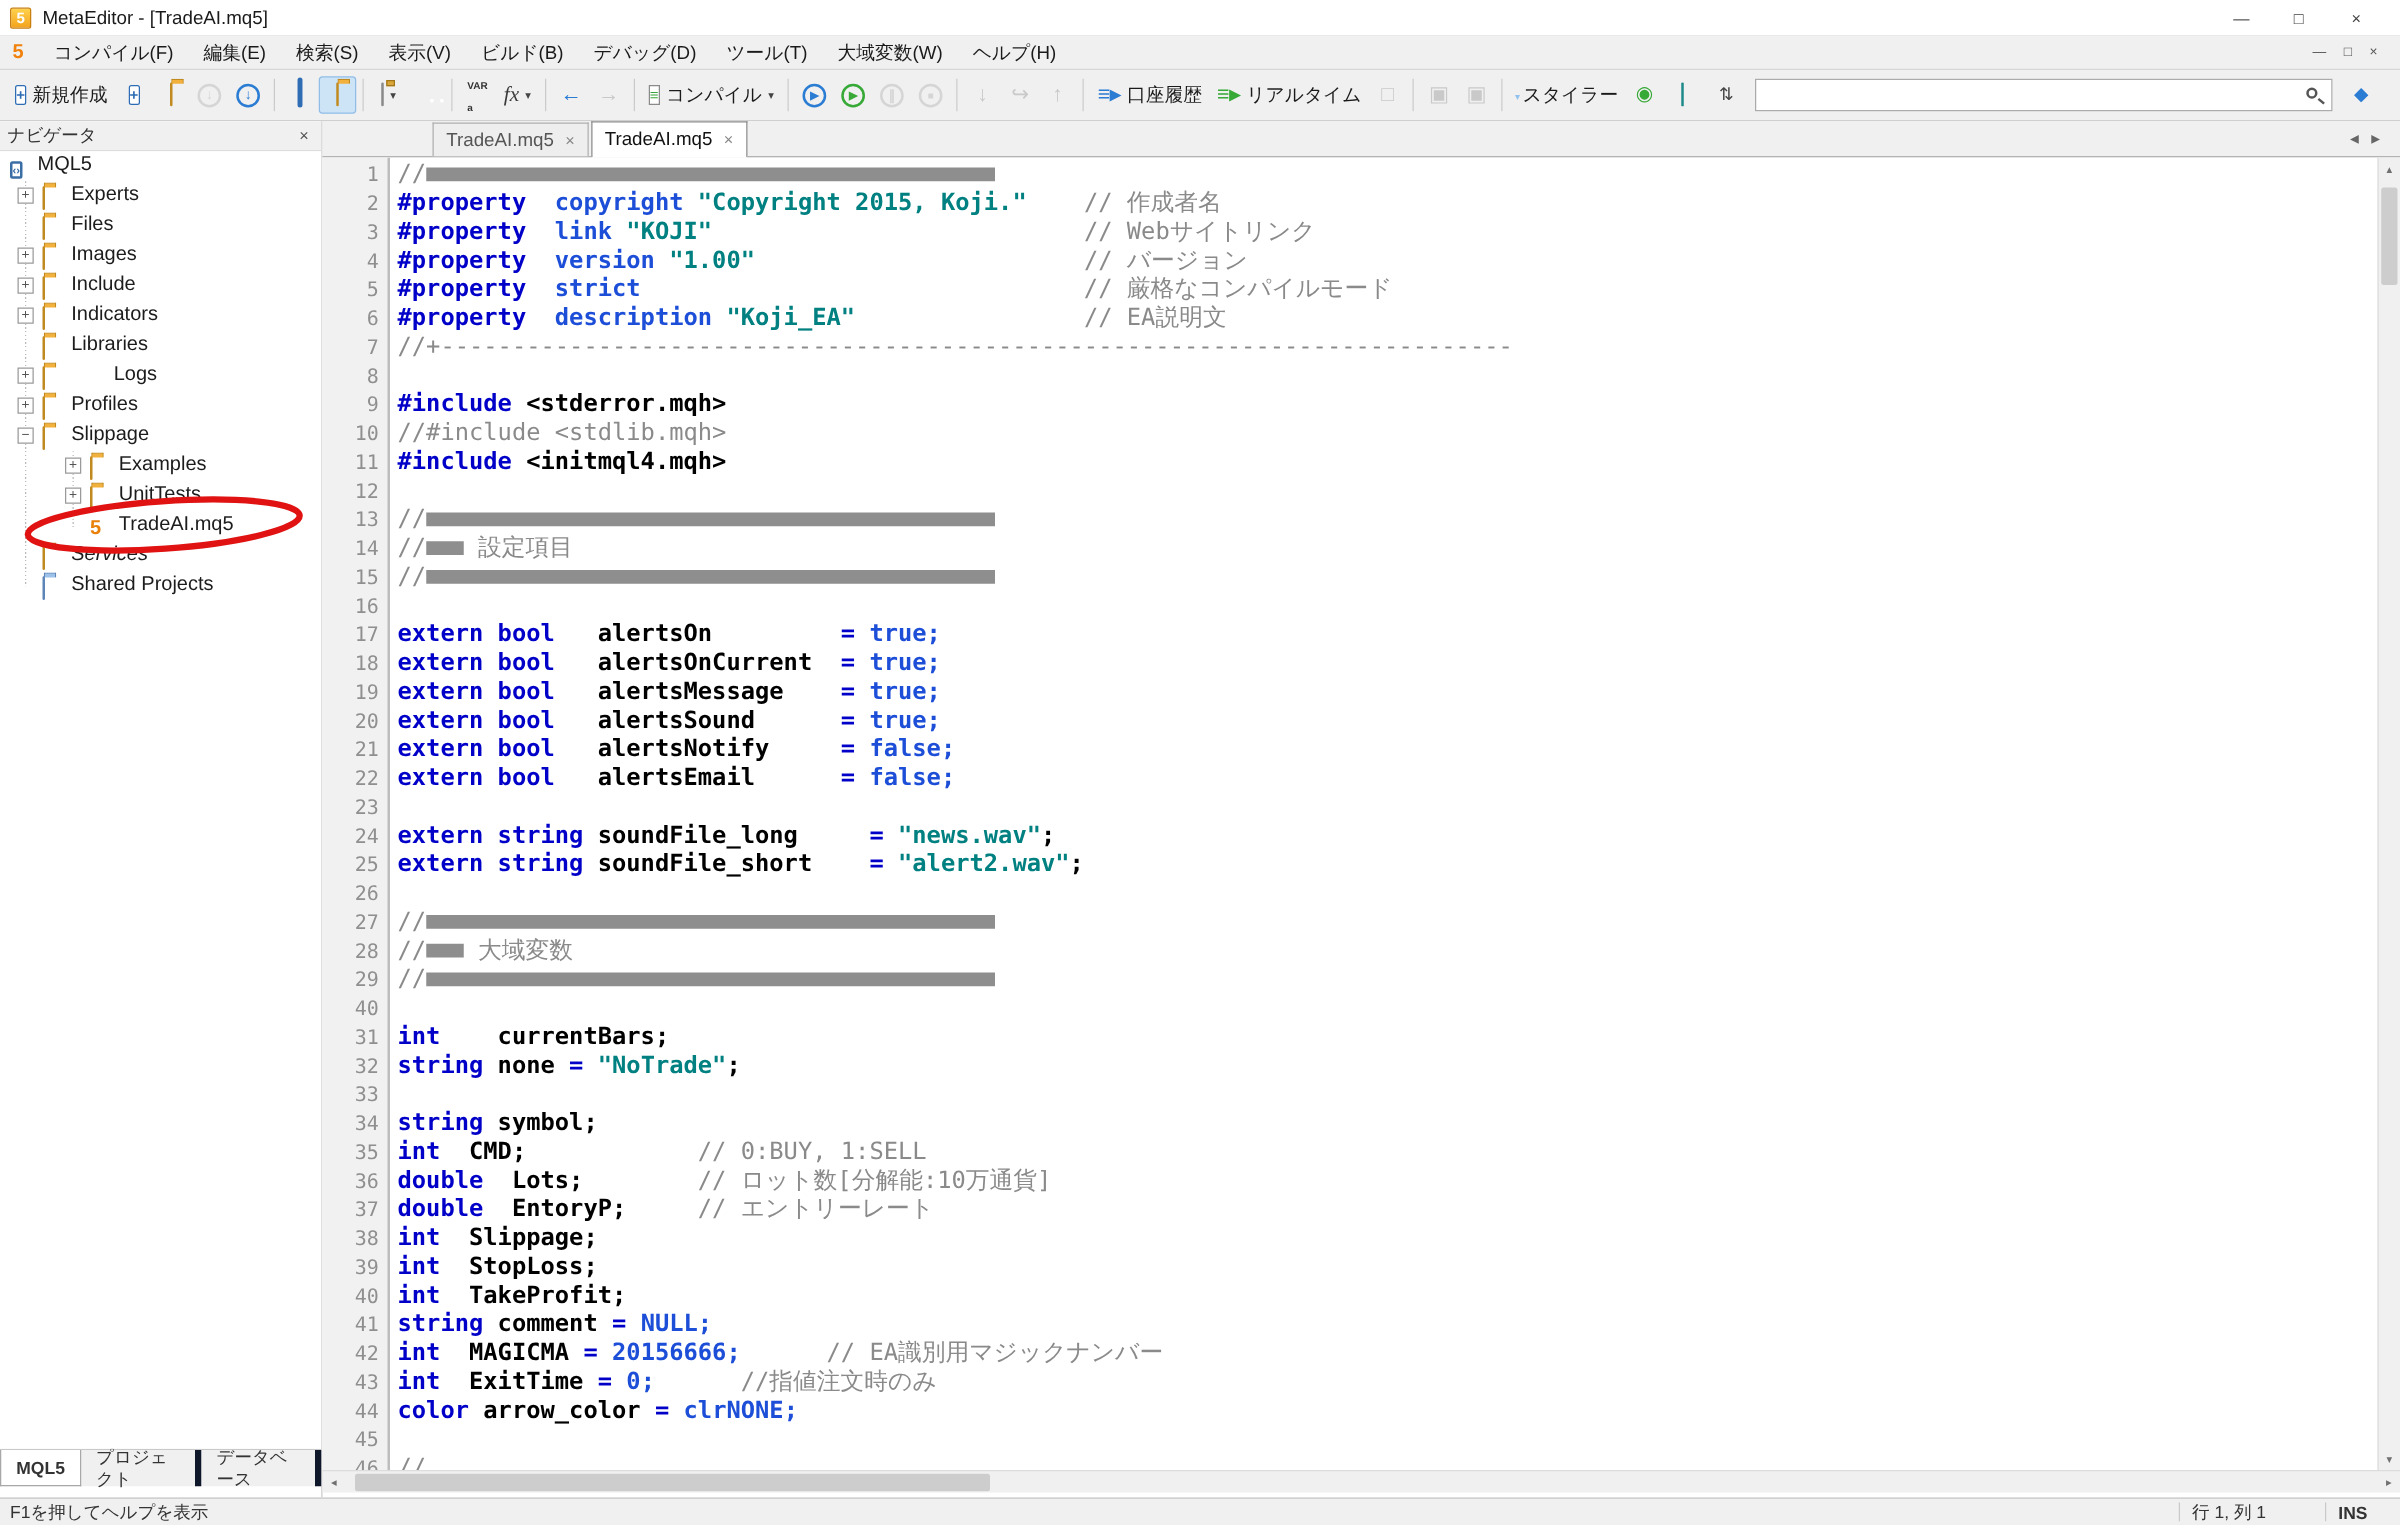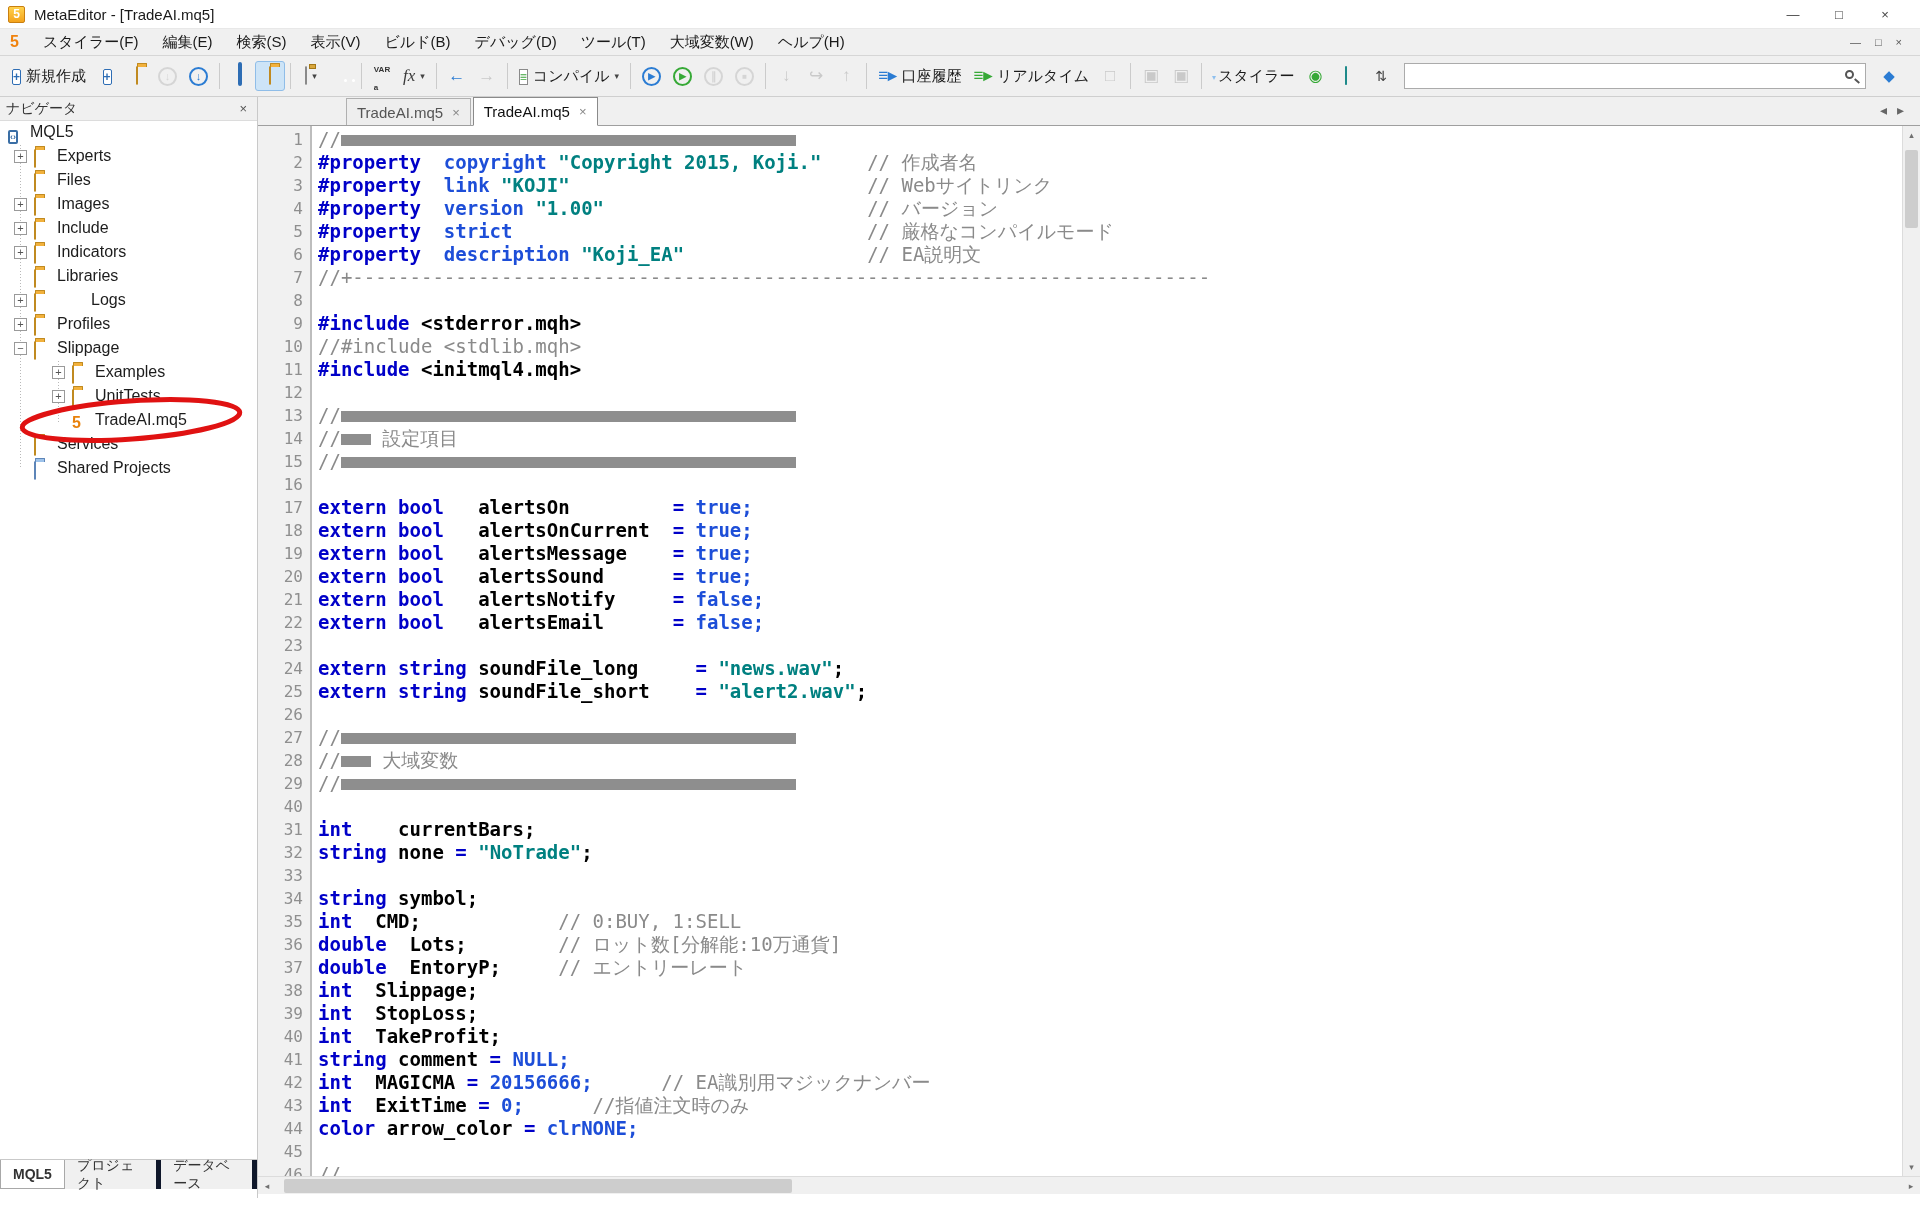--- a/index.html
+++ b/index.html
@@ -123,21 +123,21 @@
     <div class="win-controls">
       <div class="win-btn">—</div>
       <div class="win-btn">□</div>
       <div class="win-btn">×</div>
     </div>
   </div>
 
   <div class="menubar">
     <div class="menu-logo">5</div>
     <div id="menu-items" style="display:flex;height:100%">
-        <div class="menu-item">スタイラー(F)</div>
+        <div class="menu-item">コンパイル(F)</div>
         <div class="menu-item">編集(E)</div>
         <div class="menu-item">検索(S)</div>
         <div class="menu-item">表示(V)</div>
         <div class="menu-item">ビルド(B)</div>
         <div class="menu-item">デバッグ(D)</div>
         <div class="menu-item">ツール(T)</div>
         <div class="menu-item">大域変数(W)</div>
         <div class="menu-item">ヘルプ(H)</div>
       </div>
     <div class="mdi-controls">
@@ -364,21 +364,21 @@
             <span class="exp" style="left: 52px;">+</span>
             <span class="ticon" style="left: 72px;"><span class="icfolder"></span></span>
             <span class="tlabel" style="left: 95px;">UnitTests</span>
           </div>
           <div class="trow">
             <span class="ticon" style="left: 72px;"><span class="ic-file5">5</span></span>
             <span class="tlabel" style="left: 95px;">TradeAI.mq5</span>
           </div>
           <div class="trow">
             <span class="ticon" style="left: 34px;"><span class="icfolder"></span></span>
-            <span class="tlabel" style="left: 57px;">Services</span>
+            <span class="tlabel" style="left: 57px; font-style: italic;">Services</span>
           </div>
           <div class="trow">
             <span class="ticon" style="left: 34px;"><span class="icfolder bluef"></span></span>
             <span class="tlabel" style="left: 57px;">Shared Projects</span>
           </div>
           <svg class="anno" width="258" height="1038">
           <ellipse cx="131" cy="299" rx="109" ry="19" transform="rotate(-4 131 299)"></ellipse>
         </svg>
       </div>
       <div class="side-tabs" id="side-tabs">
@@ -464,14 +464,23 @@
         <div class="sarr">◂</div>
         <div class="htrack">
           <div class="hthumb"></div>
         </div>
         <div class="sarr">▸</div>
       </div>
     </div>
 
   </div>
 
+  <div class="statusbar">
+    <div class="status-help">F1を押してヘルプを表示</div>
+    <div class="status-right">
+      <div class="ssep"></div>
+      <div class="status-pos">行 1, 列 1</div>
+      <div class="ssep"></div>
+      <div class="status-ins">INS</div>
+    </div>
+  </div>
 
 </div>
 
 </body></html>

